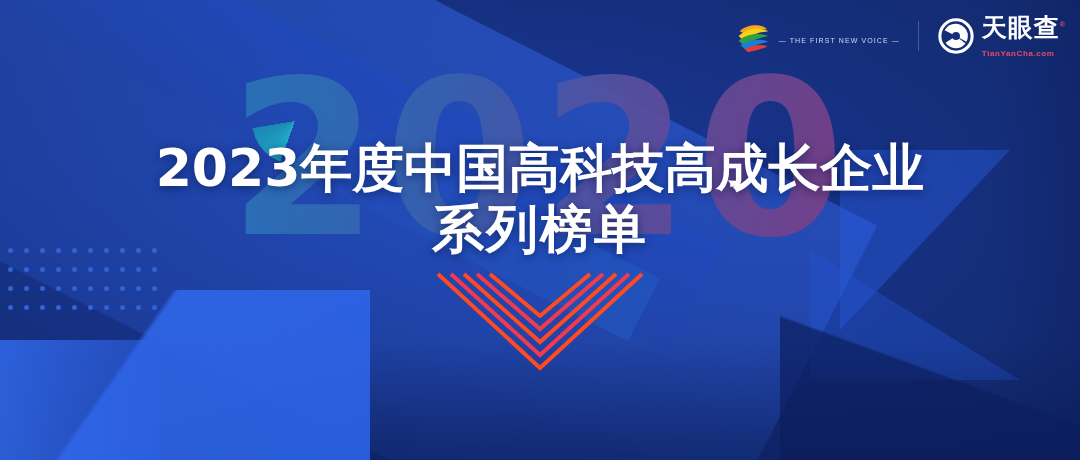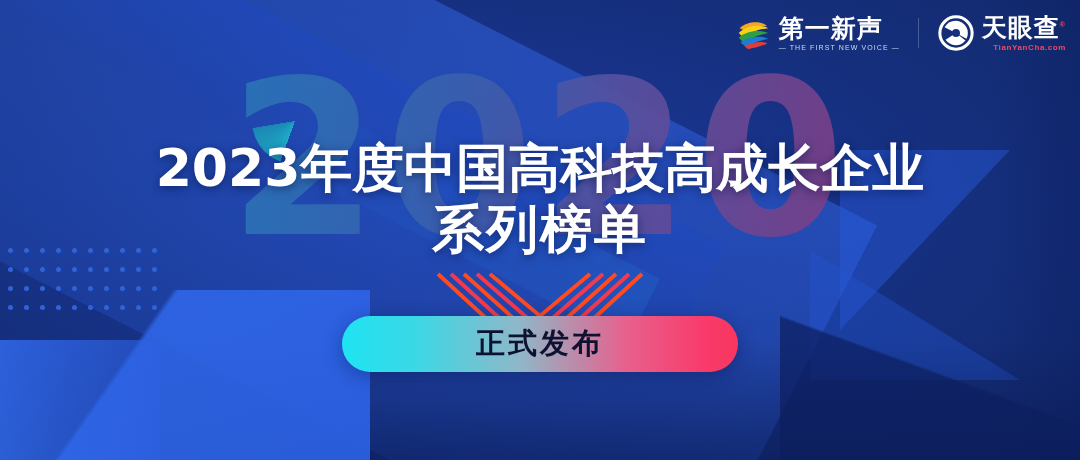--- a/index.html
+++ b/index.html
@@ -170,22 +170,22 @@
     font-weight: bold;
     line-height: 1.05;
     letter-spacing: 1px;
     white-space: nowrap;
   }
   .logo-en {
     color: #cfd9f2;
     font-size: 7px;
     letter-spacing: 1.1px;
     white-space: nowrap;
-    text-align: right;
-    margin-top: 2px;
+    text-align: left;
+    margin-top: 9px;
   }
   .logo-en.tyc {
     color: #f04a5e;
     font-weight: bold;
     font-size: 8px;
     letter-spacing: .6px;
   }
   .logo-divider {
     width: 1px;
     height: 30px;
@@ -322,21 +322,20 @@
     <div class="logo">
       <svg class="logo-mark" viewBox="0 0 40 40">
         <circle cx="20" cy="20" r="19" fill="#16307f"></circle>
         <path d="M6 15 C14 7, 30 7, 35 13 C28 12, 18 13, 12 18 Z" fill="#f5a623"></path>
         <path d="M5 20 C12 12, 28 10, 36 15 C27 16, 16 19, 10 25 Z" fill="#f7d117"></path>
         <path d="M5 25 C12 18, 27 16, 36 20 C27 22, 17 25, 11 31 Z" fill="#2f9e44"></path>
         <path d="M7 30 C14 24, 29 22, 36 26 C28 28, 18 31, 13 35 Z" fill="#1a7fd4"></path>
         <path d="M11 34 C18 30, 30 28, 35 31 C29 34, 20 36, 15 37 Z" fill="#e23b3b"></path>
       </svg>
       <div class="logo-text">
-        <div class="logo-cn">第一新声</div>
         <div class="logo-en">— THE FIRST NEW VOICE —</div>
       </div>
     </div>
 
     <div class="logo-divider"></div>
 
     <div class="logo">
       <svg class="logo-mark" viewBox="0 0 40 40">
         <circle cx="20" cy="20" r="17" fill="none" stroke="#ffffff" stroke-width="3.2"></circle>
         <path d="M20 7 A13 13 0 0 1 31 26 L20 20 Z" fill="#ffffff"></path>
@@ -358,17 +357,14 @@
   </div>
 
   <svg class="chevrons" viewBox="0 0 220 118" id="chevrons">
       <path d="M8 2 L110 96 L212 2" fill="none" stroke="#ff4a22" stroke-width="4"></path>
       <path d="M21 2 L110 83 L199 2" fill="none" stroke="#f23a4e" stroke-width="4"></path>
       <path d="M34 2 L110 70 L186 2" fill="none" stroke="#ff4a22" stroke-width="4"></path>
       <path d="M47 2 L110 57 L173 2" fill="none" stroke="#f23a4e" stroke-width="4"></path>
       <path d="M60 2 L110 44 L160 2" fill="none" stroke="#ff4a22" stroke-width="4"></path>
     </svg>
 
-  <div class="pill">
-    <span class="pill-label">正式发布</span>
-  </div>
 
 </div>
 
 </body></html>

